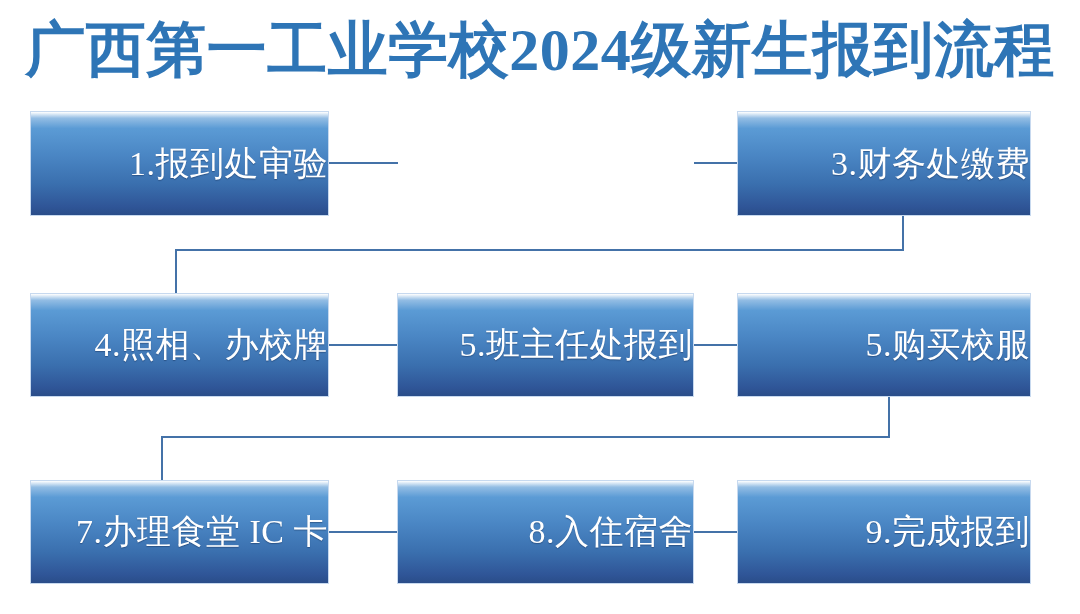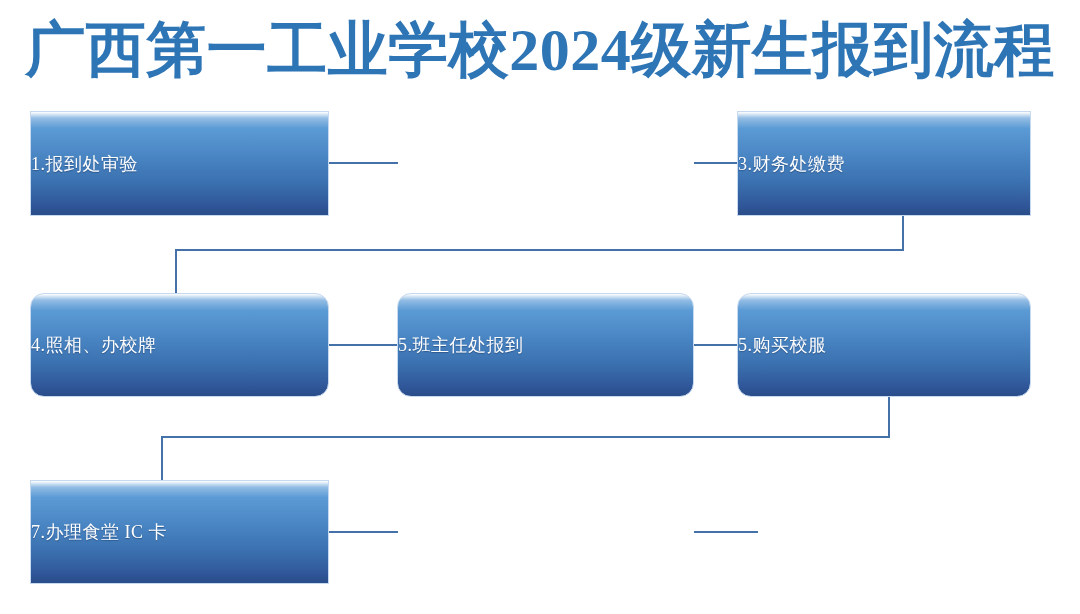--- a/index.html
+++ b/index.html
@@ -31,43 +31,43 @@
     white-space: nowrap;
     line-height: 1.15;
   }
 
   
   .node {
     position: absolute;
     box-sizing: border-box;
     display: flex;
     align-items: center;
-    justify-content: flex-start;
+    justify-content: flex-end;
     background: linear-gradient(to bottom,
                  #ffffff 0%,
                  #93bde4 6%,
                  #5b9bd5 16%,
                  #4a86c4 42%,
                  #3a6fae 70%,
                  #2f5597 92%,
                  #2a4d89 100%);
     border: 1px solid #c7d9ef;
     color: #ffffff;
     font-family: "Liberation Serif", "DejaVu Serif", serif;
-    font-size: 18px;
+    font-size: 34px;
     font-weight: 400;
     letter-spacing: 0.5px;
     text-shadow: 0 1px 1px rgba(20,45,85,0.45);
     white-space: nowrap;
     z-index: 2;
   }
 
   
   .row1 { top: 111px;  height: 105px; }
-  .row2 { top: 293px;  height: 104px; border-radius: 14px; }
+  .row2 { top: 293px;  height: 104px; }
   .row3 { top: 480px;  height: 104px; }
 
   .col1 { left: 30px;  width: 299px; }
   .col2 { left: 397px; width: 297px; }
   .col3 { left: 737px; width: 294px; }
 
   
   .conn {
     position: absolute;
     background: #4472a8;
@@ -119,17 +119,23 @@
   <div class="conn conn-v" style="left:888px; top:397px; height:40px;"></div>
   <div class="conn conn-h" style="left:161px; top:436px; width:729px;"></div>
   <div class="conn conn-v" style="left:161px; top:436px; height:46px;"></div>
 
   <div class="node row3 col1">
     <span>7.办理食堂 IC 卡</span>
   </div>
 
   <div class="conn conn-h" style="left:329px; top:531px; width:69px;"></div>
 
+  <div class="node row3 col2">
+    <span>8.入住宿舍</span>
+  </div>
 
   <div class="conn conn-h" style="left:694px; top:531px; width:64px;"></div>
 
+  <div class="node row3 col3">
+    <span>9.完成报到</span>
+  </div>
 
 </div>
 
 </body></html>

